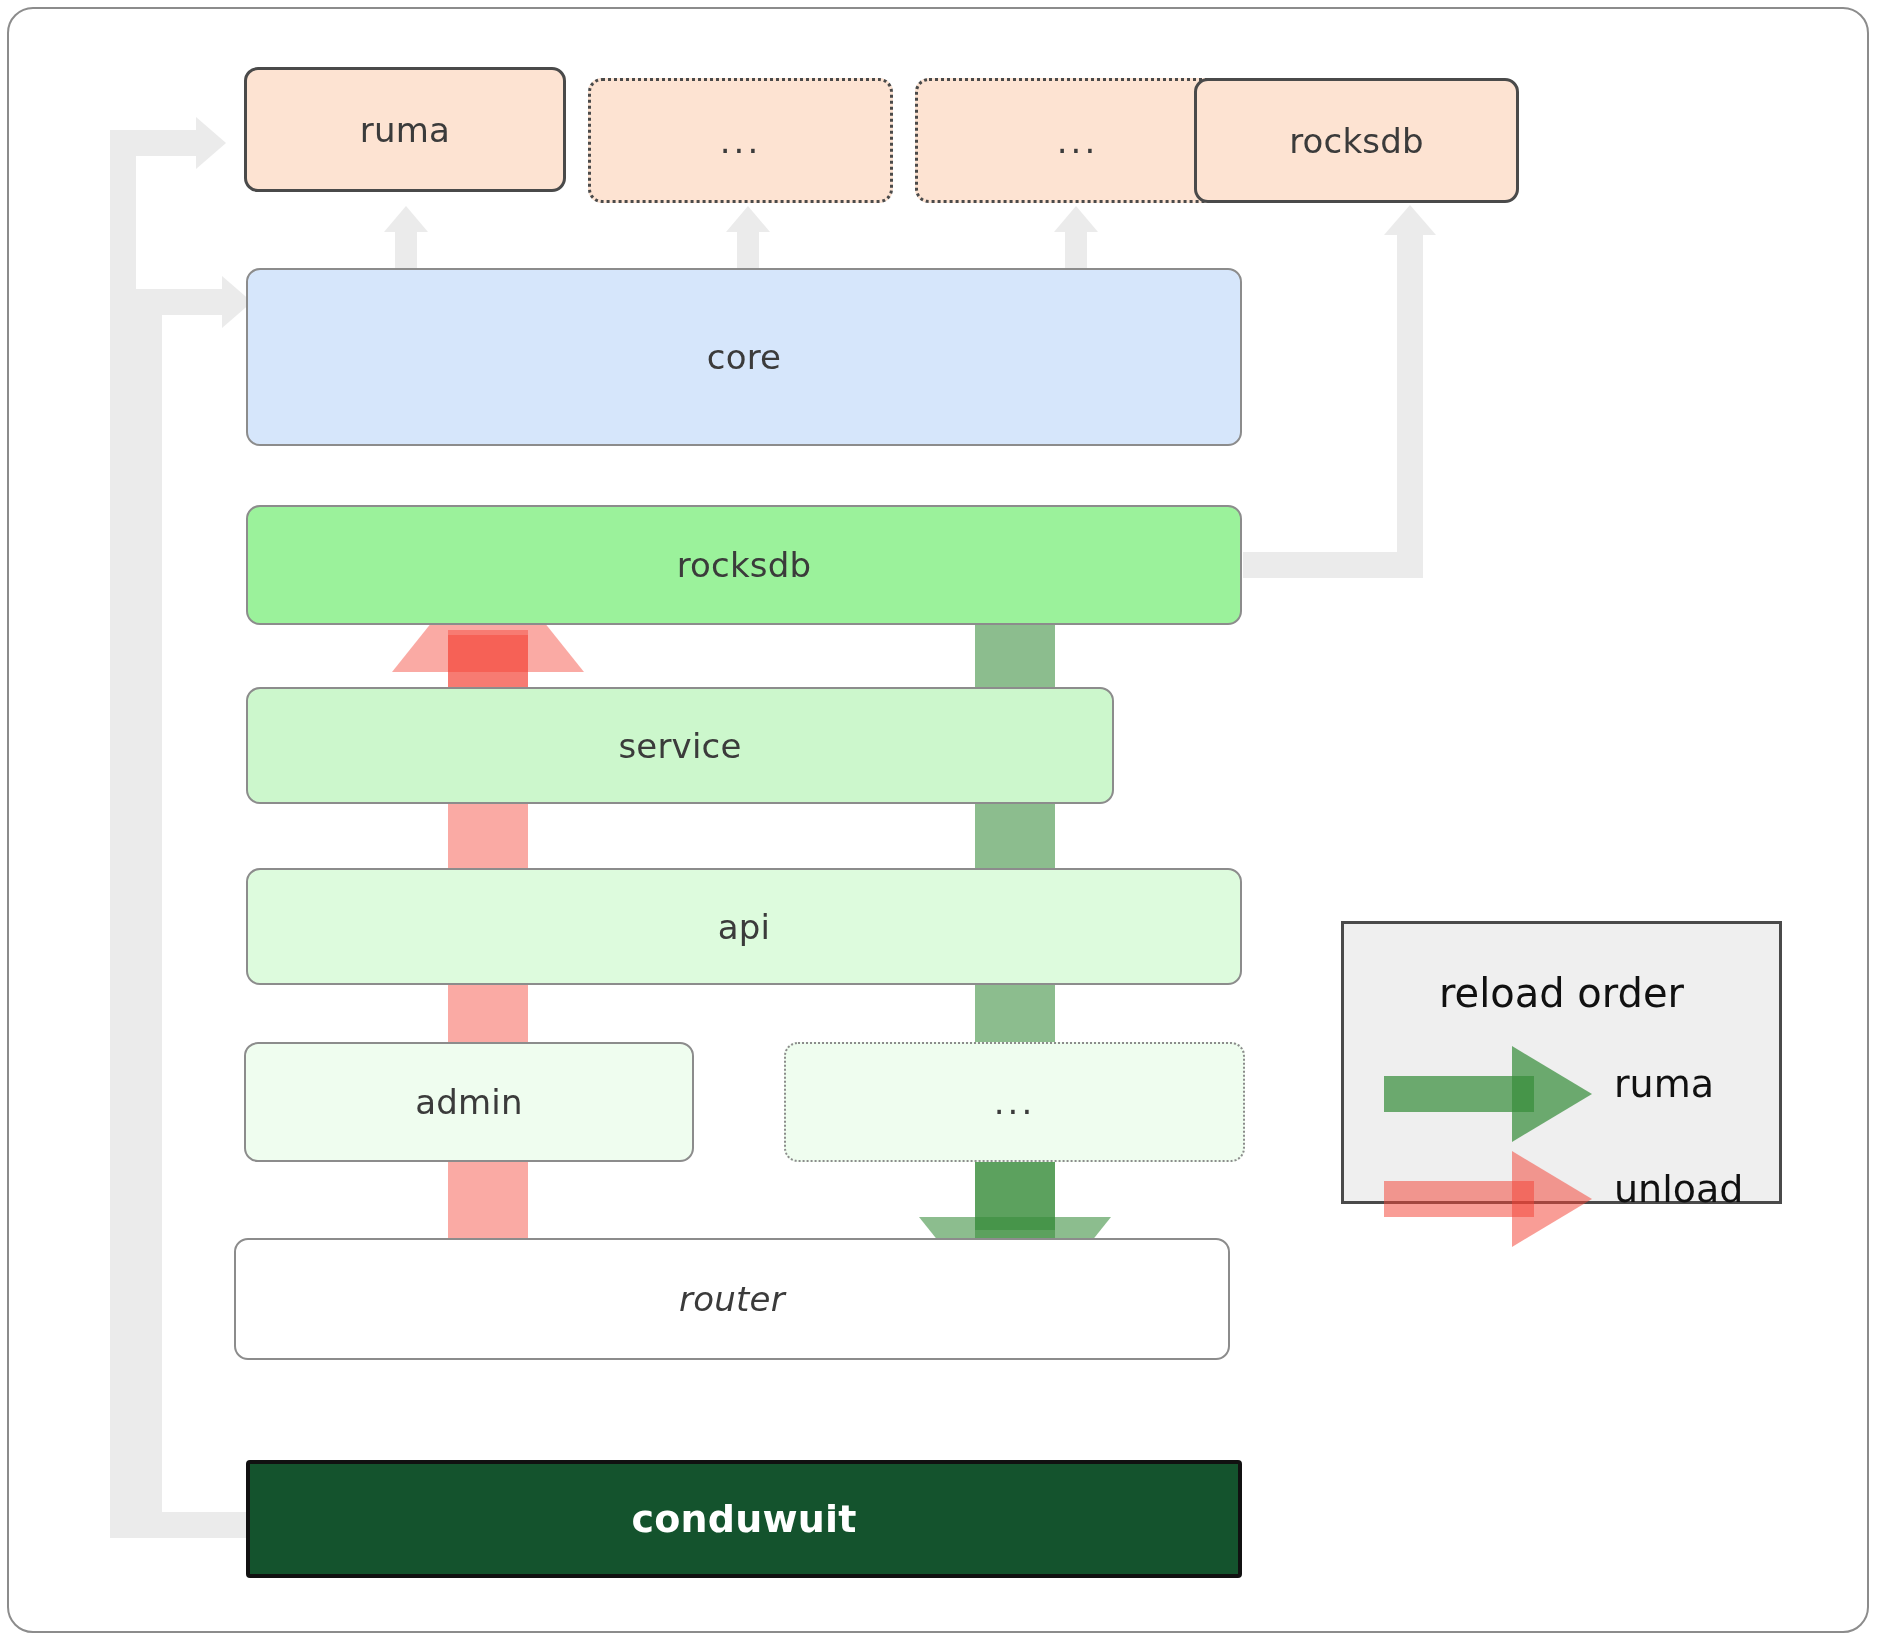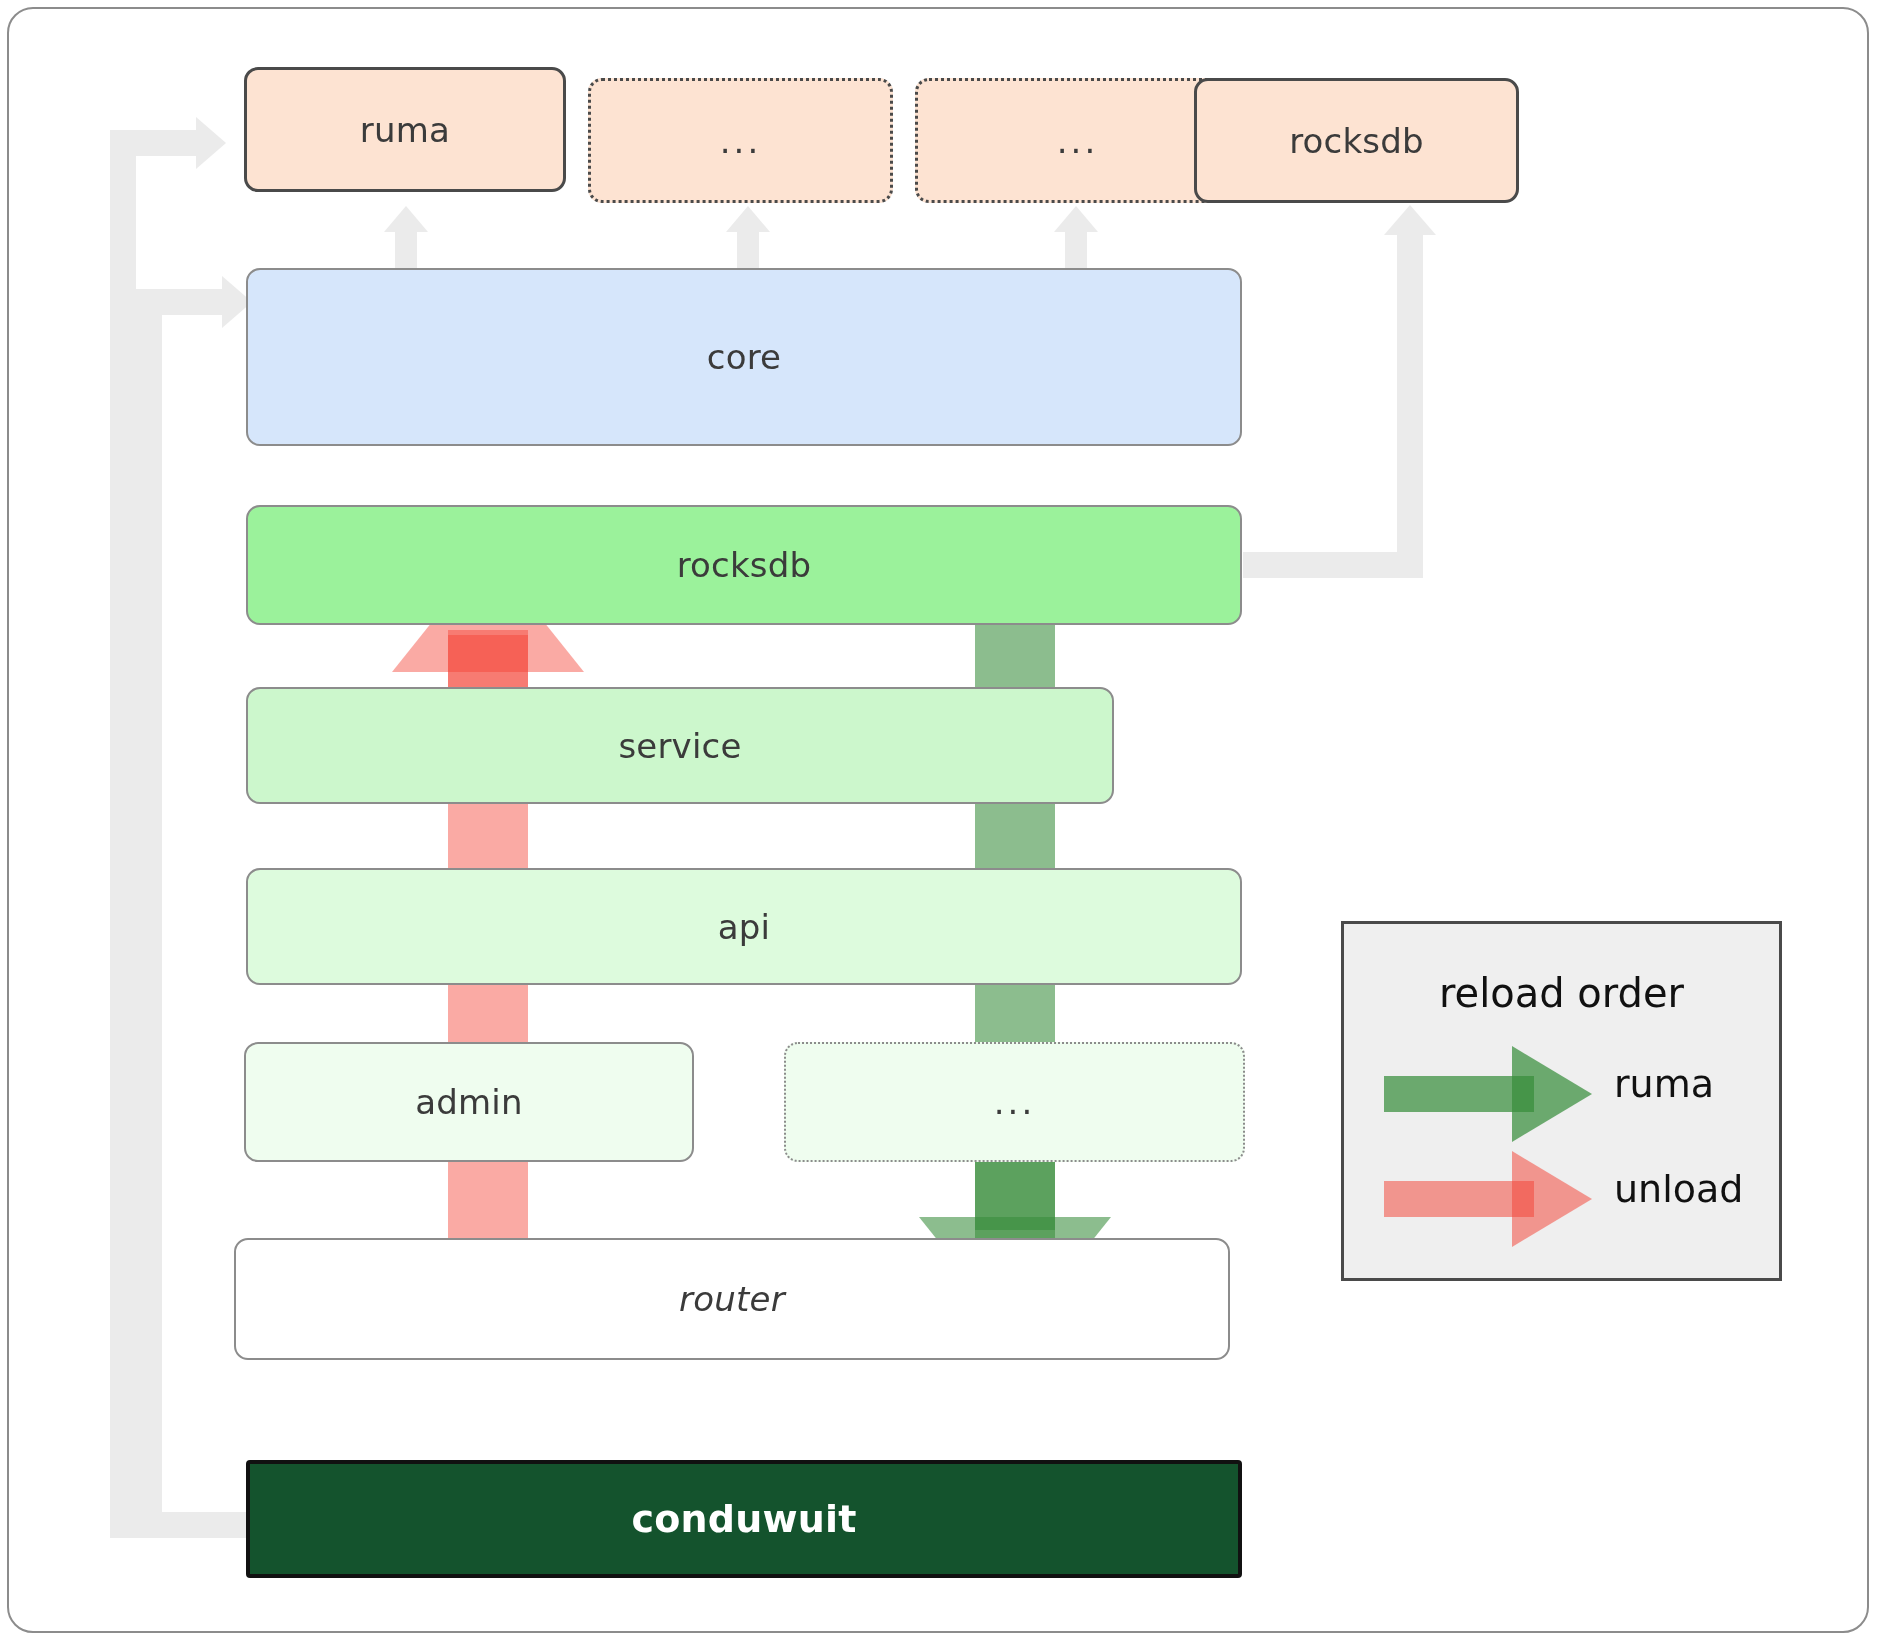--- a/index.html
+++ b/index.html
@@ -53,21 +53,21 @@
 
   .red-fill{background:rgba(244,67,54,.45);}
   .red-head{border-left:96px solid transparent;border-right:96px solid transparent;
             border-bottom:120px solid rgba(244,67,54,.45);}
   .green-fill{background:rgba(56,142,60,.58);}
   .green-head{border-left:96px solid transparent;border-right:96px solid transparent;
               border-top:120px solid rgba(56,142,60,.58);}
 
   
   #legend{
-    position:absolute;left:1341px;top:921px;width:441px;height:360px;
+    position:absolute;left:1341px;top:921px;width:441px;height:283px;
     background:#efefef;border:3px solid #4a4a4a;box-sizing:border-box;z-index:6;
   }
   #legend-title{
     position:absolute;left:0;top:46px;width:100%;text-align:center;
     font-size:40px;color:#111;
   }
   .leg-row{position:absolute;left:0;width:100%;height:80px;}
   .leg-shaft{position:absolute;left:40px;top:22px;width:150px;height:36px;}
   .leg-head{position:absolute;left:168px;top:-8px;width:0;height:0;
     border-top:48px solid transparent;border-bottom:48px solid transparent;}

